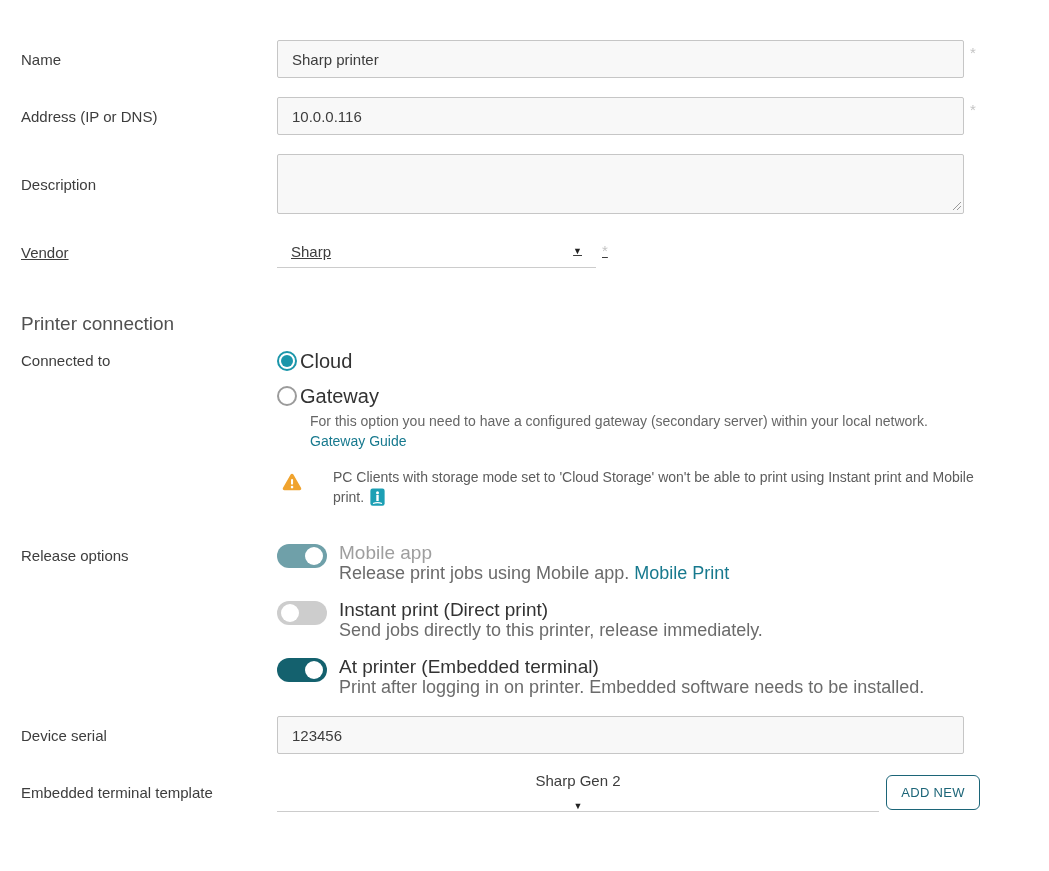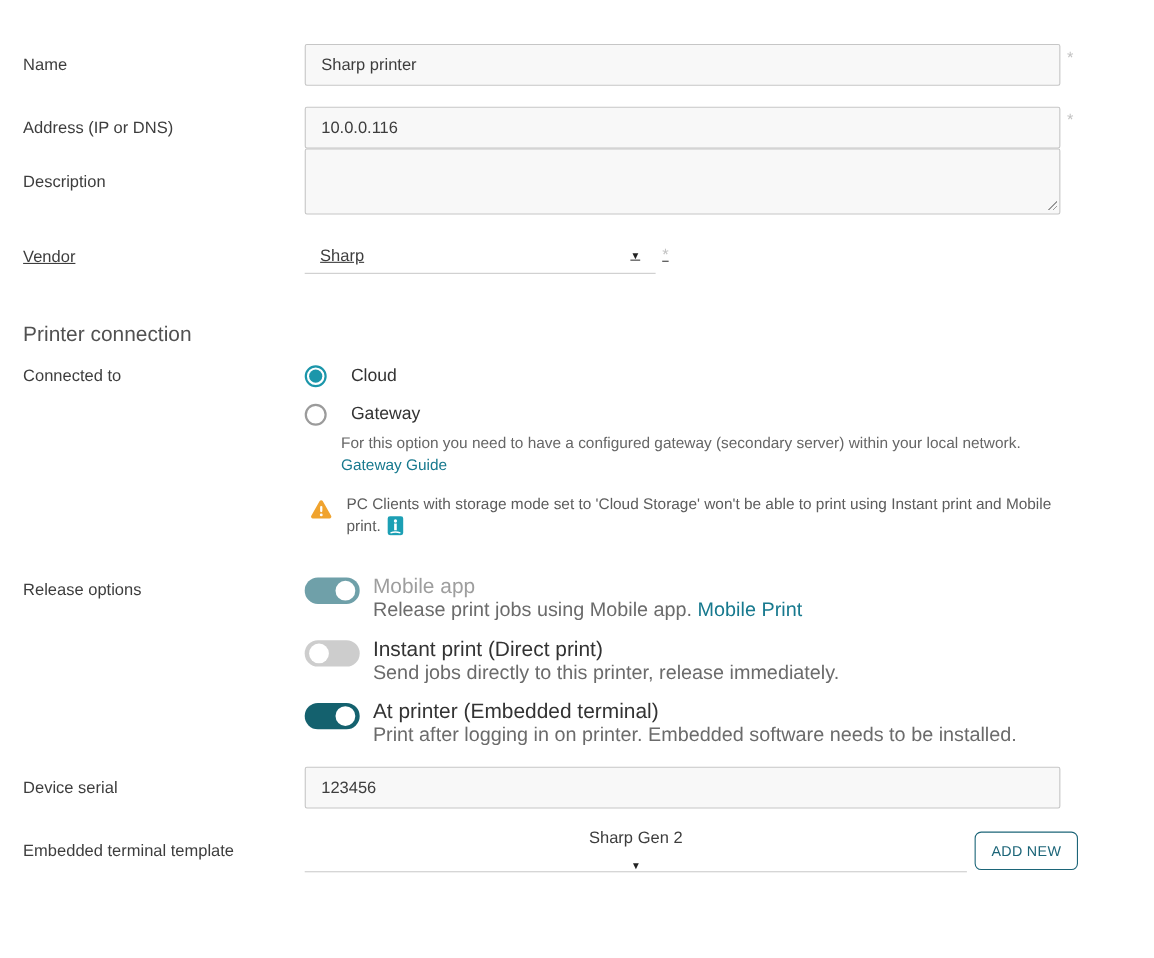--- a/index.html
+++ b/index.html
@@ -41,21 +41,21 @@
     display:flex; justify-content:space-between; align-items:center;
     height:32px; padding:0 14px; border-bottom:1px solid #cccccc;
     font-size:15px; color:#3d3d3d; cursor:pointer;
   }
   .select-inline.vendor { width:319px; }
   .select-inline.tall { height:40px; width:602px;flex-direction:column; }
   .caret { font-size:9px; color:#222; line-height:1; }
 
   
   .r-name { margin-bottom:19px; }
-  .r-address { }
+  .r-address { margin-bottom:19px; }
   .r-desc { margin-bottom:22px; }
   .r-vendor { margin-bottom:43px;text-decoration:underline; }
   .section-h {
     font-size:19px; font-weight:500; color:#515151;
     line-height:26px; margin-bottom:12px;
   }
   .r-connected { margin-bottom:36px; }
   .r-connected > .f-label { padding-top:3px; }
   .r-release { margin-bottom:19px; }
   .r-release > .f-label { padding-top:4px; }
@@ -65,27 +65,27 @@
   .radio-row { display:flex; align-items:center; cursor:pointer; height:24px; }
   .radio-row + .radio-row { margin-top:11px; }
   .radio {
     width:20px; height:20px; border-radius:50%;
     border:2px solid #9b9b9b; position:relative; flex:0 0 auto;
   }
   .radio.selected { border-color:#1b96aa; }
   .radio.selected::after {
     content:""; position:absolute; inset:2px; border-radius:50%; background:#1b96aa;
   }
-  .radio-label { margin-left:22px; font-size:16px; font-weight:500; color:#333; }
+  .radio-label { margin-left:3px; font-size:20px; font-weight:500; color:#333; }
 
   .gateway-desc { margin:3px 0 0 33px; font-size:14px; color:#666; line-height:20px; width:690px; }
   a.link { color:#17798e; text-decoration:none; cursor:pointer; }
   .g-link { display:inline-block; font-size:14px; line-height:20px; }
 
-  .warning { display:flex; margin:16px 0 0 5px; }
+  .warning { display:flex; margin:16px 0 0 5px;gap:18px; }
   .warn-tri { flex:0 0 auto; margin-top:6px; }
   .warn-text { margin-left:13px; width:650px; font-size:14px; color:#5c5c5c; line-height:20px; }
   .info-book { vertical-align:-4px; margin-left:6px; cursor:pointer; }
 
   
   .toggle-item { display:flex; align-items:flex-start; }
   .toggle-item + .toggle-item { margin-top:17px; }
   .toggle {
     flex:0 0 auto; width:50px; height:24px; border-radius:12px;
     background:#cdcdcd; position:relative; cursor:pointer; margin-top:1px;

